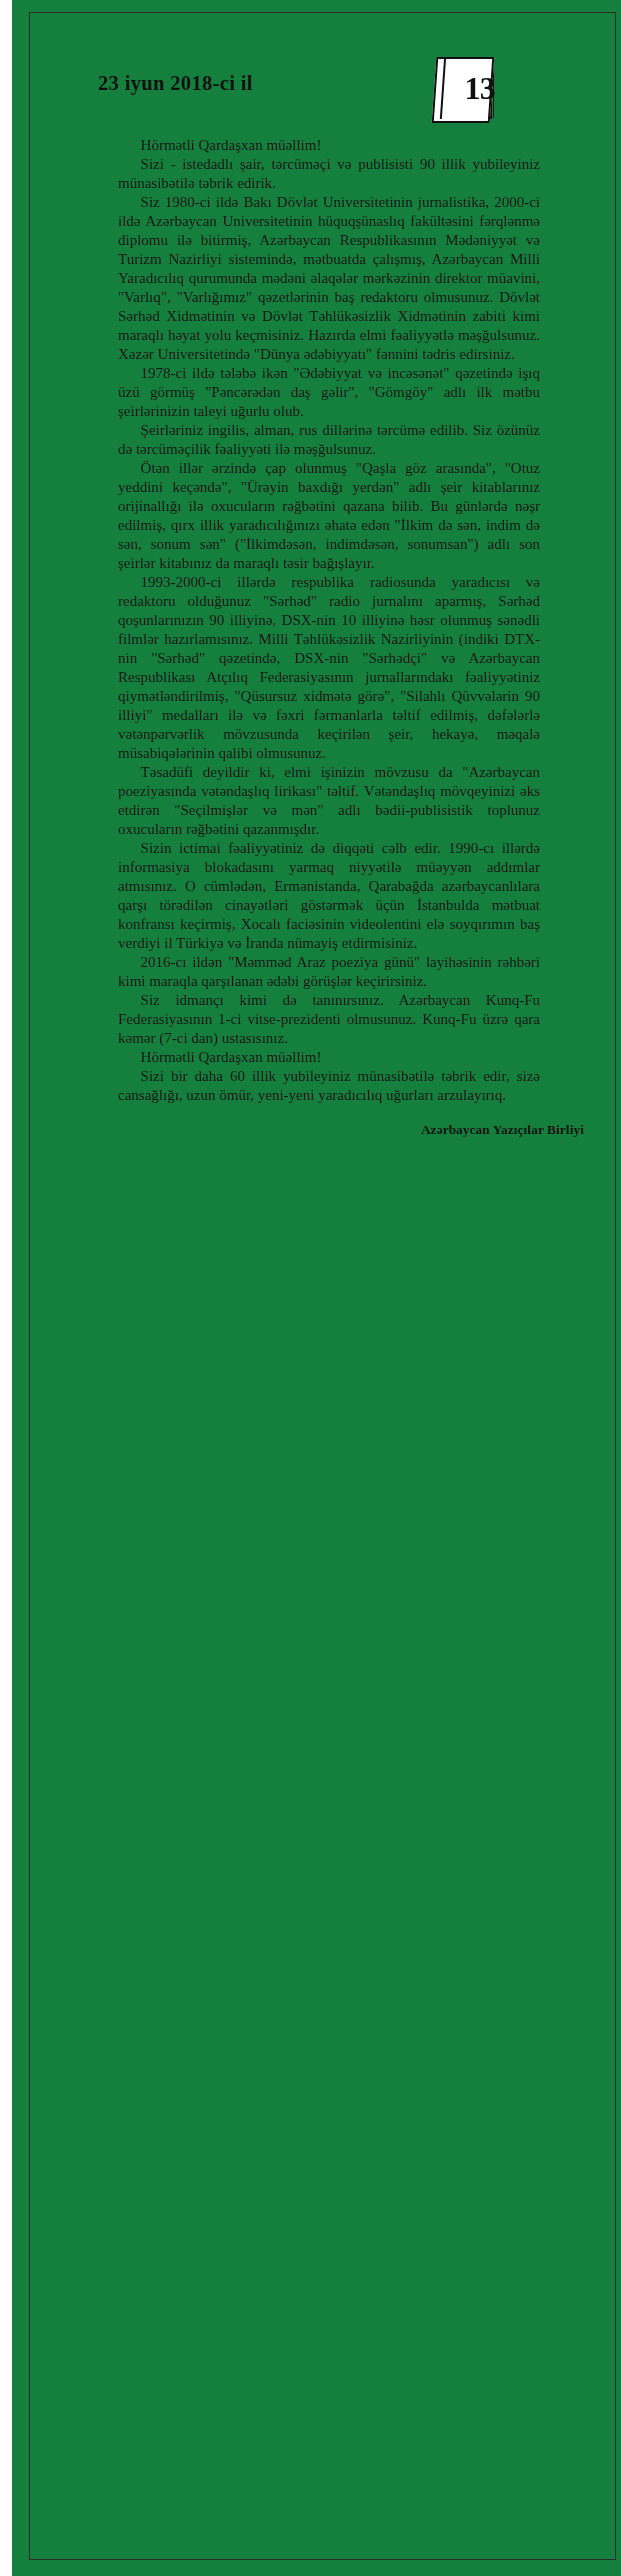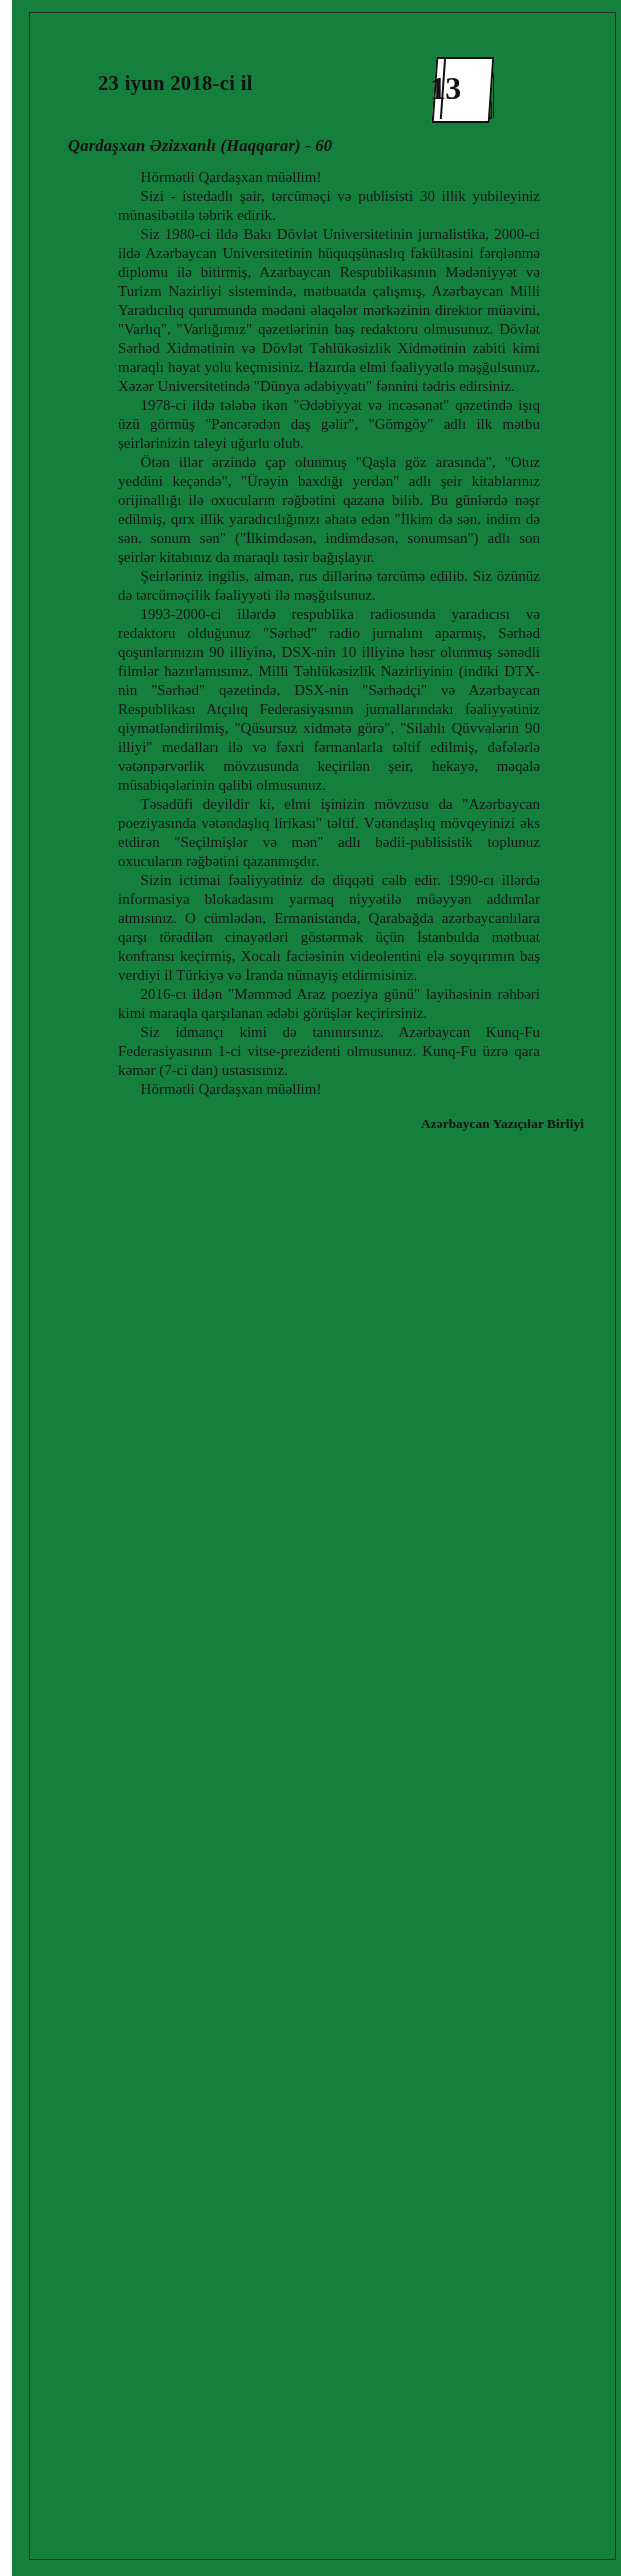--- a/index.html
+++ b/index.html
@@ -71,21 +71,21 @@
     position: absolute;
     left: 4px; top: 4px;
     width: 8px; height: 62px;
     border-right: 2px solid #111;
     transform: skewX(-4deg);
   }
   .booklet .pagenum {
     position: absolute;
     left: 0; top: 17px;
     width: 65px;
-    text-align: left;
+    text-align: right;
     font-family: "Liberation Serif", serif;
     font-weight: bold;
     font-size: 32px;
     color: #111;
     letter-spacing: -0.7px;
   }
   .booklet .edge1, .booklet .edge2 {
     position: absolute;
     background: #111;
   }
@@ -149,34 +149,34 @@
     <div class="booklet">
       <div class="edge2"></div>
       <div class="edge1"></div>
       <div class="cover"></div>
       <div class="spine"></div>
       <div class="pagenum">13</div>
     </div>
   </div>
 
   <div class="article">
-    <h1 class="article-title">Qardaşxan Əzizxanlı (Haqqarar) - 60</h1>
 
     <div class="body-col">
       <p class="salutation">Hörmətli Qardaşxan müəllim!</p>
-      <p>Sizi - istedadlı şair, tərcüməçi və publisisti 30 illik yubileyiniz münasibətilə təbrik edirik.</p>
+      <p>Sizi - istedadlı şair, tərcüməçi və publisisti 90 illik yubileyiniz münasibətilə təbrik edirik.</p>
       <p>Siz 1980-ci ildə Bakı Dövlət Universitetinin jurnalistika, 2000-ci ildə Azərbaycan Universitetinin hüquqşünaslıq fakültəsini fərqlənmə diplomu ilə bitirmiş, Azərbaycan Respublikasının Mədəniyyət və Turizm Nazirliyi sistemində, mətbuatda çalışmış, Azərbaycan Milli Yaradıcılıq qurumunda mədəni əlaqələr mərkəzinin direktor müavini, "Varlıq", "Varlığımız" qəzetlərinin baş redaktoru olmusunuz. Dövlət Sərhəd Xidmətinin və Dövlət Təhlükəsizlik Xidmətinin zabiti kimi maraqlı həyat yolu keçmisiniz. Hazırda elmi fəaliyyətlə məşğulsunuz. Xəzər Universitetində "Dünya ədəbiyyatı" fənnini tədris edirsiniz.</p>
       <p>1978-ci ildə tələbə ikən "Ədəbiyyat və incəsənət" qəzetində işıq üzü görmüş "Pəncərədən daş gəlir", "Gömgöy" adlı ilk mətbu şeirlərinizin taleyi uğurlu olub.</p>
+      <p>Şeirləriniz ingilis, alman, rus dillərinə tərcümə edilib. Siz özünüz də tərcüməçilik fəaliyyəti ilə məşğulsunuz.</p>
       <p>Ötən illər ərzində çap olunmuş "Qaşla göz arasında", "Otuz yeddini keçəndə", "Ürəyin baxdığı yerdən" adlı şeir kitablarınız orijinallığı ilə oxucuların rəğbətini qazana bilib. Bu günlərdə nəşr edilmiş, qırx illik yaradıcılığınızı əhatə edən "İlkim də sən, indim də sən, sonum sən" ("İlkimdəsən, indimdəsən, sonumsan") adlı son şeirlər kitabınız da maraqlı təsir bağışlayır.</p>
-      <p>Şeirləriniz ingilis, alman, rus dillərinə tərcümə edilib. Siz özünüz də tərcüməçilik fəaliyyəti ilə məşğulsunuz.</p>
       <p>1993-2000-ci illərdə respublika radiosunda yaradıcısı və redaktoru olduğunuz "Sərhəd" radio jurnalını aparmış, Sərhəd qoşunlarınızın 90 illiyinə, DSX-nin 10 illiyinə həsr olunmuş sənədli filmlər hazırlamısınız. Milli Təhlükəsizlik Nazirliyinin (indiki DTX-nin "Sərhəd" qəzetində, DSX-nin "Sərhədçi" və Azərbaycan Respublikası Atçılıq Federasiyasının jurnallarındakı fəaliyyətiniz qiymətləndirilmiş, "Qüsursuz xidmətə görə", "Silahlı Qüvvələrin 90 illiyi" medalları ilə və fəxri fərmanlarla təltif edilmiş, dəfələrlə vətənpərvərlik mövzusunda keçirilən şeir, hekayə, məqalə müsabiqələrinin qalibi olmusunuz.</p>
       <p>Təsadüfi deyildir ki, elmi işinizin mövzusu da "Azərbaycan poeziyasında vətəndaşlıq lirikası" təltif. Vətəndaşlıq mövqeyinizi əks etdirən "Seçilmişlər və mən" adlı bədii-publisistik toplunuz oxucuların rəğbətini qazanmışdır.</p>
       <p>Sizin ictimai fəaliyyətiniz də diqqəti cəlb edir. 1990-cı illərdə informasiya blokadasını yarmaq niyyətilə müəyyən addımlar atmısınız. O cümlədən, Ermənistanda, Qarabağda azərbaycanlılara qarşı törədilən cinayətləri göstərmək üçün İstanbulda mətbuat konfransı keçirmiş, Xocalı faciəsinin videolentini elə soyqırımın baş verdiyi il Türkiyə və İranda nümayiş etdirmisiniz.</p>
       <p>2016-cı ildən "Məmməd Araz poeziya günü" layihəsinin rəhbəri kimi maraqla qarşılanan ədəbi görüşlər keçirirsiniz.</p>
       <p>Siz idmançı kimi də tanınırsınız. Azərbaycan Kunq-Fu Federasiyasının 1-ci vitse-prezidenti olmusunuz. Kunq-Fu üzrə qara kəmər (7-ci dan) ustasısınız.</p>
       <p>Hörmətli Qardaşxan müəllim!</p>
+      <p>Sizi bir daha 60 illik yubileyiniz münasibətilə təbrik edir, sizə cansağlığı, uzun ömür, yeni-yeni yaradıcılıq uğurları arzulayırıq.</p>
     </div>
 
     <div class="signature">Azərbaycan Yazıçılar Birliyi</div>
   </div>
 
 </div>
 
 
 </body></html>

